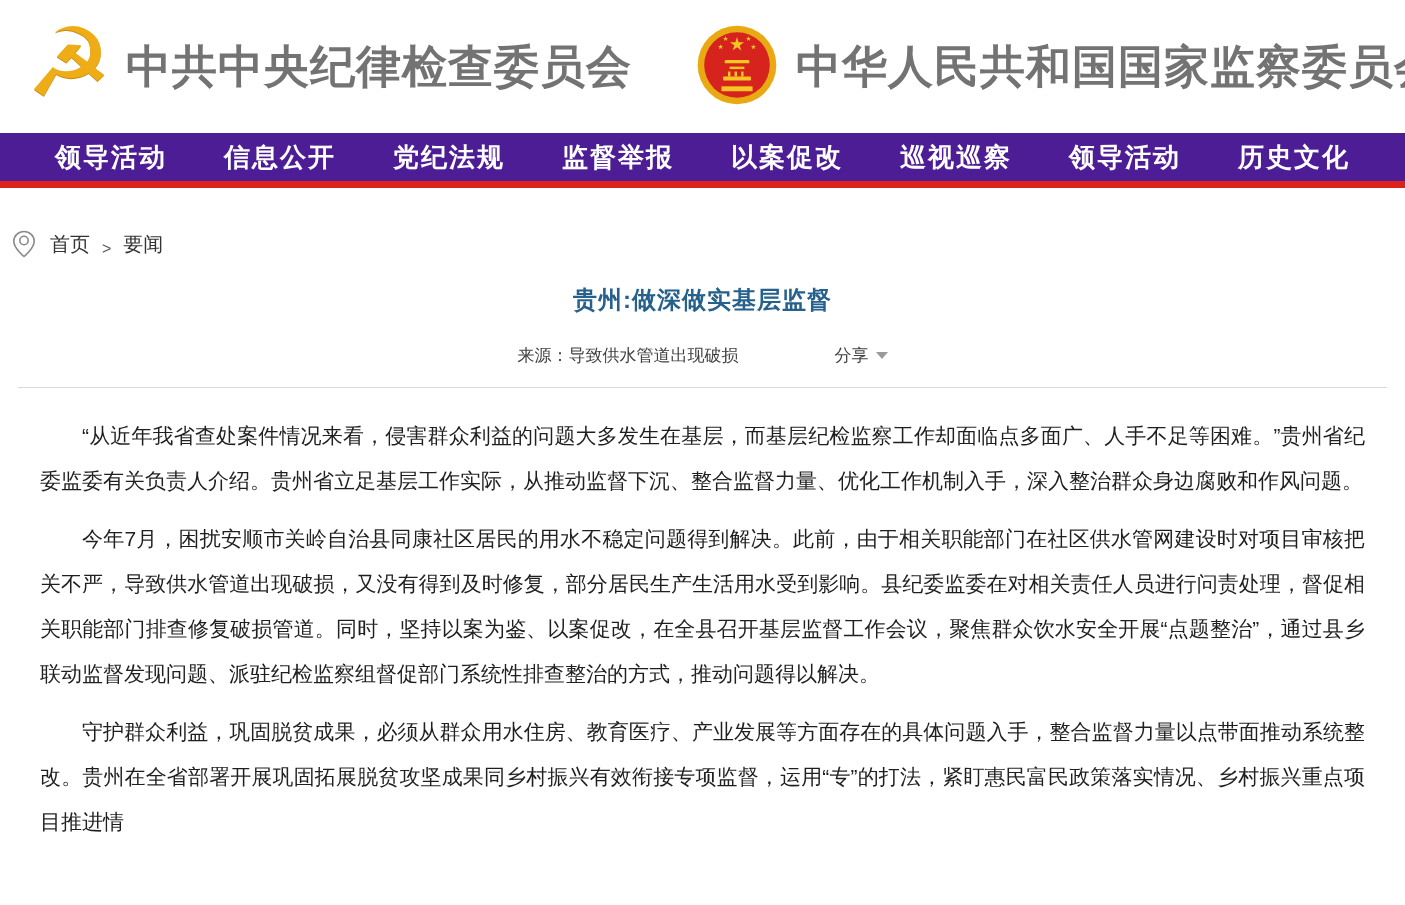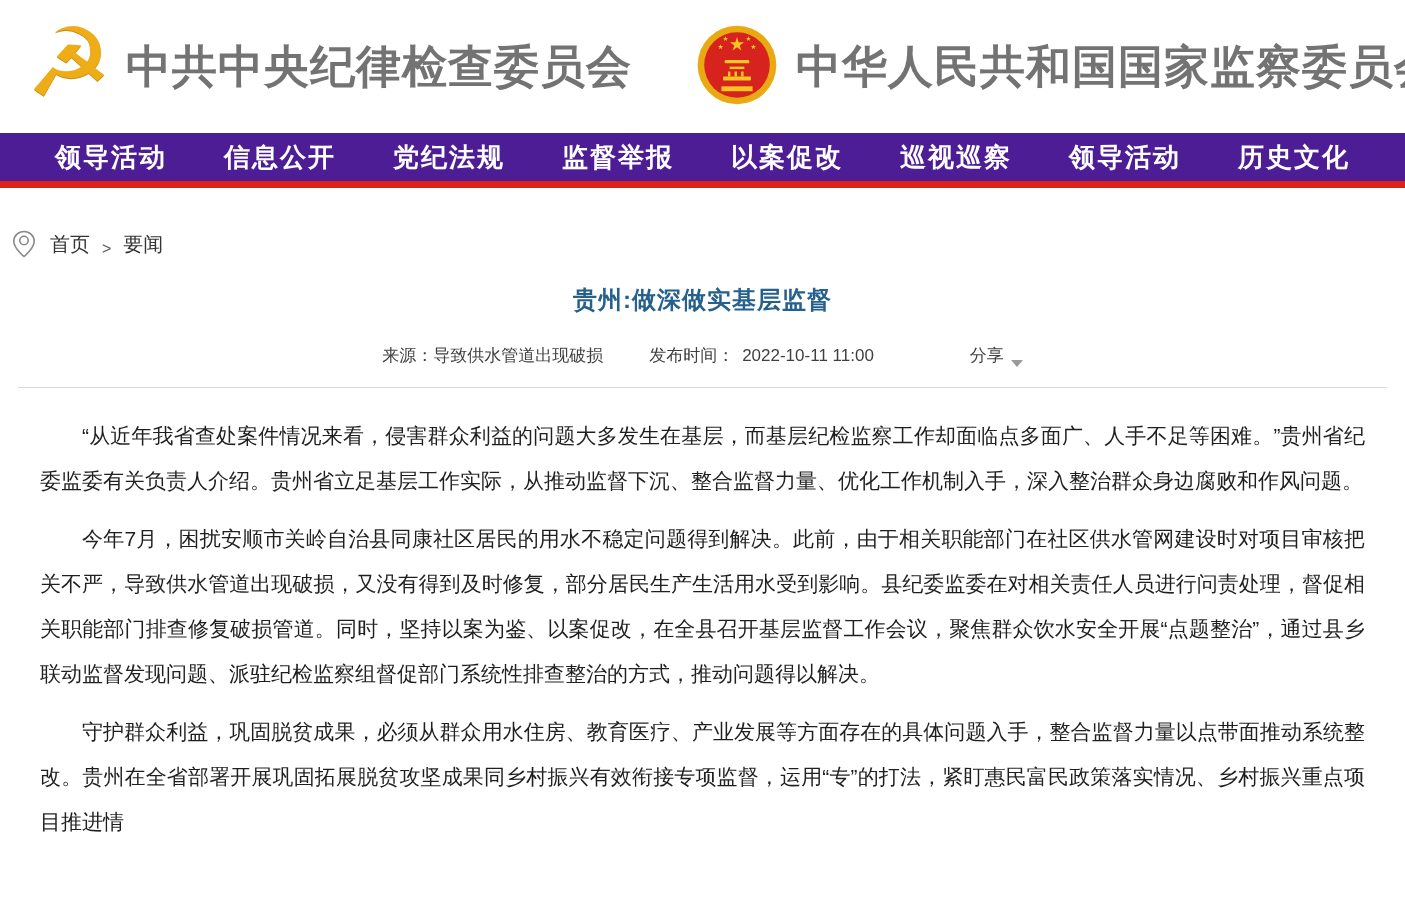--- a/index.html
+++ b/index.html
@@ -95,21 +95,21 @@
     font-size: 17px;
     color: #3f3f3f;
   }
   .meta-item { white-space: nowrap; }
   .meta-time { margin-left: 46px; }
   .meta-time .val { margin-left: 8px; }
   .meta-share {
     margin-left: 96px;
     cursor: pointer;
     display: inline-flex;
-    align-items: flex-end;
+    align-items: center;
   }
   .caret-down {
     display: inline-block;
     width: 0; height: 0;
     margin-left: 7px;
     border-left: 6px solid transparent;
     border-right: 6px solid transparent;
     border-top: 7px solid #9a9a9a;
   }
   .divider {
@@ -184,21 +184,20 @@
     <a>首页</a>
     <span class="sep">&gt;</span>
     <a>要闻</a>
   </div>
 
   <main>
     <h1 class="article-title">贵州:做深做实基层监督</h1>
 
     <div class="meta-row">
       <span class="meta-item"><span>来源：</span><span class="val">导致供水管道出现破损</span></span>
-      <span class="meta-item meta-time"><span>发布时间：</span><span class="val">2022-10-11 11:00</span></span>
       <span class="meta-item meta-share">
           <span>分享</span>
           <span class="caret-down"></span>
         </span>
     </div>
 
     <hr class="divider">
 
     <div class="article-body">
       <p>“从近年我省查处案件情况来看，侵害群众利益的问题大多发生在基层，而基层纪检监察工作却面临点多面广、人手不足等困难。”贵州省纪委监委有关负责人介绍。贵州省立足基层工作实际，从推动监督下沉、整合监督力量、优化工作机制入手，深入整治群众身边腐败和作风问题。</p>

